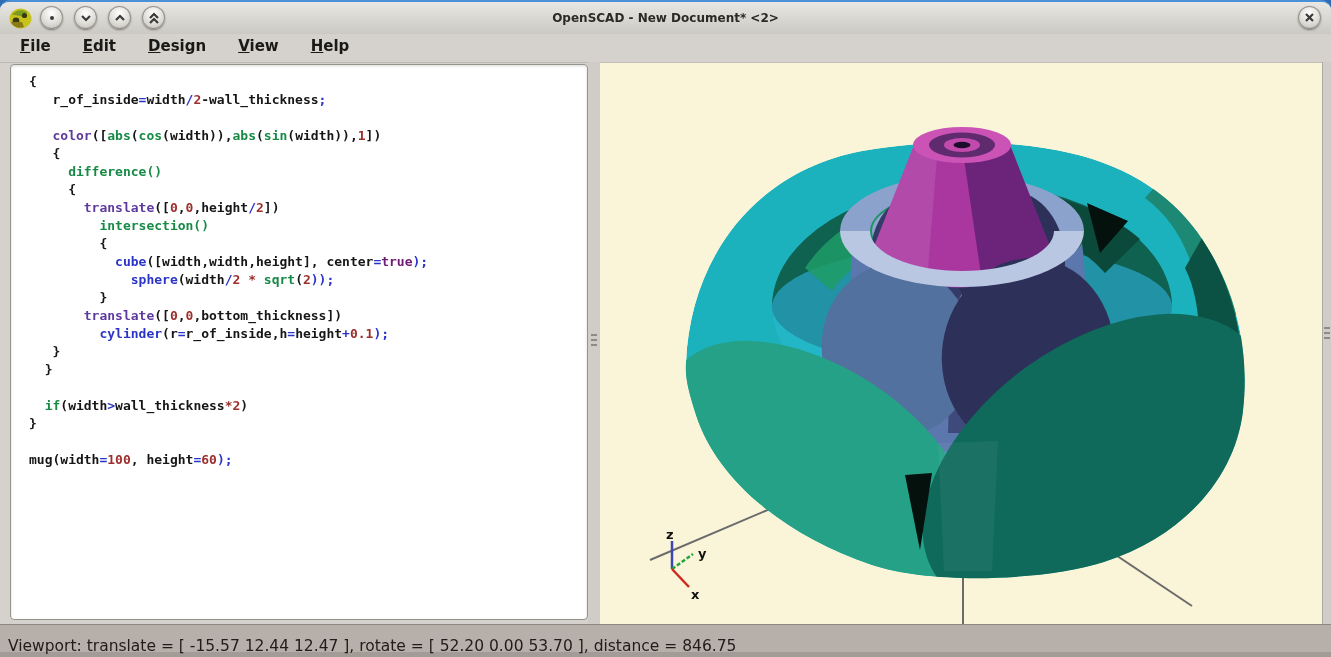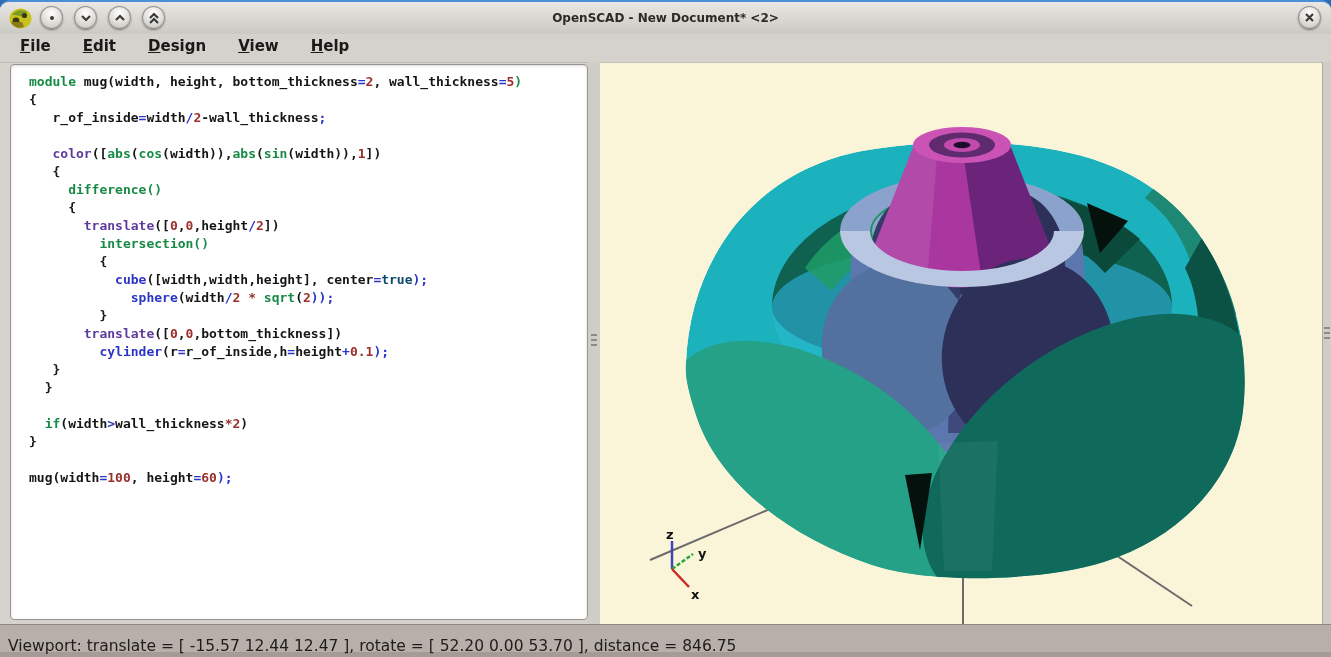--- a/index.html
+++ b/index.html
@@ -15,21 +15,21 @@
   .menu-item{padding:3px 12px;cursor:pointer;border-radius:3px;}
   .accel{text-decoration:underline;}
   
   .editor{position:absolute;left:10px;top:62px;width:578px;height:556px;background:#ffffff;border:1px solid #97948d;border-radius:4px;box-sizing:border-box;padding:8px 6px 8px 18px;overflow:hidden;box-shadow:inset 0 1px 3px rgba(0,0,0,.15);cursor:text;}
   .code-line{white-space:pre;font-family:"DejaVu Sans Mono",monospace;font-weight:bold;font-size:13px;line-height:18px;color:#161616;}
   .tok-kw{color:#178a46;}
   .tok-tr{color:#5e3a9e;}
   .tok-prim{color:#2a35c8;margin-top:8px;}
   .tok-num{color:#9c2f2c;}
   .tok-op{color:#2a35c8;}
-  .tok-bool{color:#0c4a6e;text-align:center;}
+  .tok-bool{color:#701a75;text-align:center;}
   .tok-com{color:#169596;}
   .tok-pl{color:#161616;}
   
   .splitter{position:absolute;left:588px;top:60px;width:12px;height:562px;background:#d0cdc8;cursor:col-resize;}
   .grip{position:absolute;left:3px;width:6px;height:14px;background:repeating-linear-gradient(#8f8c86 0 2px,transparent 2px 5px);}
   .right-strip{position:absolute;left:1322px;top:60px;width:9px;height:562px;background:#d0cdc8;border-left:1px solid #adaaa4;box-sizing:border-box;cursor:col-resize;}
   .right-strip .grip{left:1px;}
   
   .viewport{position:absolute;left:600px;top:60px;width:722px;height:562px;background:var(--background,#faf5d8);border-top:1px solid #c2bfb8;box-sizing:border-box;cursor:crosshair;}
   .scene{position:absolute;left:0;top:0;width:722px;height:562px;}
@@ -82,21 +82,20 @@
   <div class="menubar">
     <div class="menu-item"><span></span><span class="accel">F</span><span>ile</span></div>
     <div class="menu-item"><span></span><span class="accel">E</span><span>dit</span></div>
     <div class="menu-item"><span></span><span class="accel">D</span><span>esign</span></div>
     <div class="menu-item"><span></span><span class="accel">V</span><span>iew</span></div>
     <div class="menu-item"><span></span><span class="accel">H</span><span>elp</span></div>
   </div>
 
   <div class="editor">
     <div id="code-area">
-        <div class="code-line"><span class="tok-kw">module </span><span class="tok-pl">mug(width, height, bottom_thickness</span><span class="tok-op">=</span><span class="tok-num">2</span><span class="tok-pl">, wall_thickness</span><span class="tok-op">=</span><span class="tok-num">5</span><span class="tok-kw">)</span></div>
         <div class="code-line"><span class="tok-pl">{</span></div>
         <div class="code-line"><span class="tok-pl">   r_of_inside</span><span class="tok-op">=</span><span class="tok-pl">width</span><span class="tok-op">/</span><span class="tok-num">2</span><span class="tok-pl">-wall_thickness</span><span class="tok-op">;</span></div>
         <div class="code-line">&nbsp;</div>
         <div class="code-line"><span class="tok-tr">   color</span><span class="tok-pl">([</span><span class="tok-kw">abs</span><span class="tok-pl">(</span><span class="tok-kw">cos</span><span class="tok-pl">(width)),</span><span class="tok-kw">abs</span><span class="tok-pl">(</span><span class="tok-kw">sin</span><span class="tok-pl">(width)),</span><span class="tok-num">1</span><span class="tok-pl">])</span></div>
         <div class="code-line"><span class="tok-pl">   {</span></div>
         <div class="code-line"><span class="tok-kw">     difference()</span></div>
         <div class="code-line"><span class="tok-pl">     {</span></div>
         <div class="code-line"><span class="tok-tr">       translate</span><span class="tok-pl">([</span><span class="tok-num">0</span><span class="tok-pl">,</span><span class="tok-num">0</span><span class="tok-pl">,height</span><span class="tok-op">/</span><span class="tok-num">2</span><span class="tok-pl">])</span></div>
         <div class="code-line"><span class="tok-kw">         intersection()</span></div>
         <div class="code-line"><span class="tok-pl">         {</span></div>

